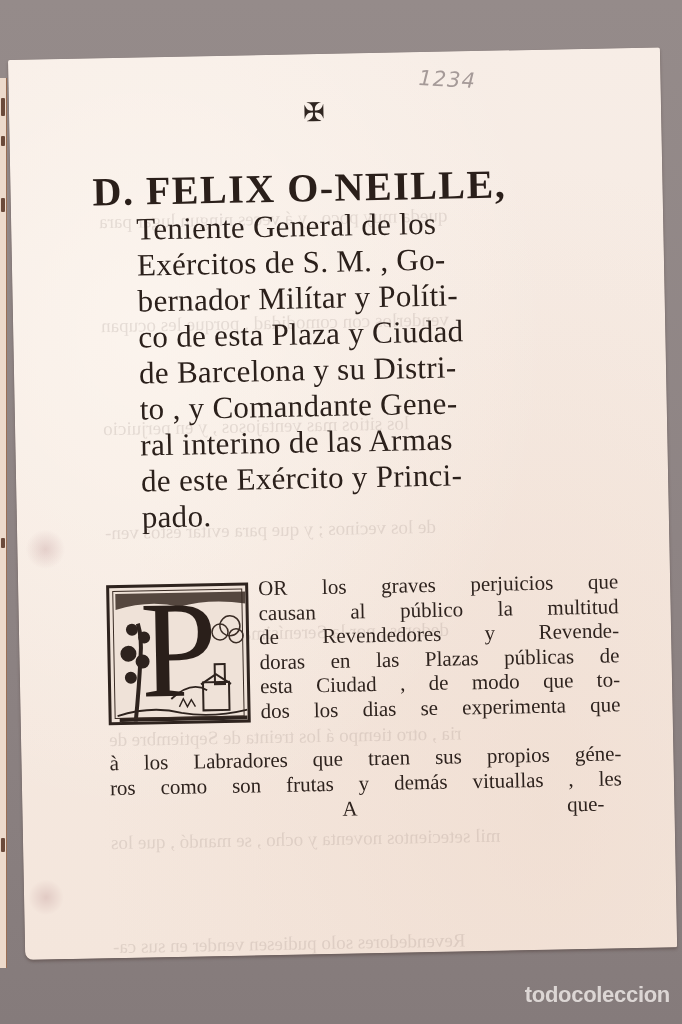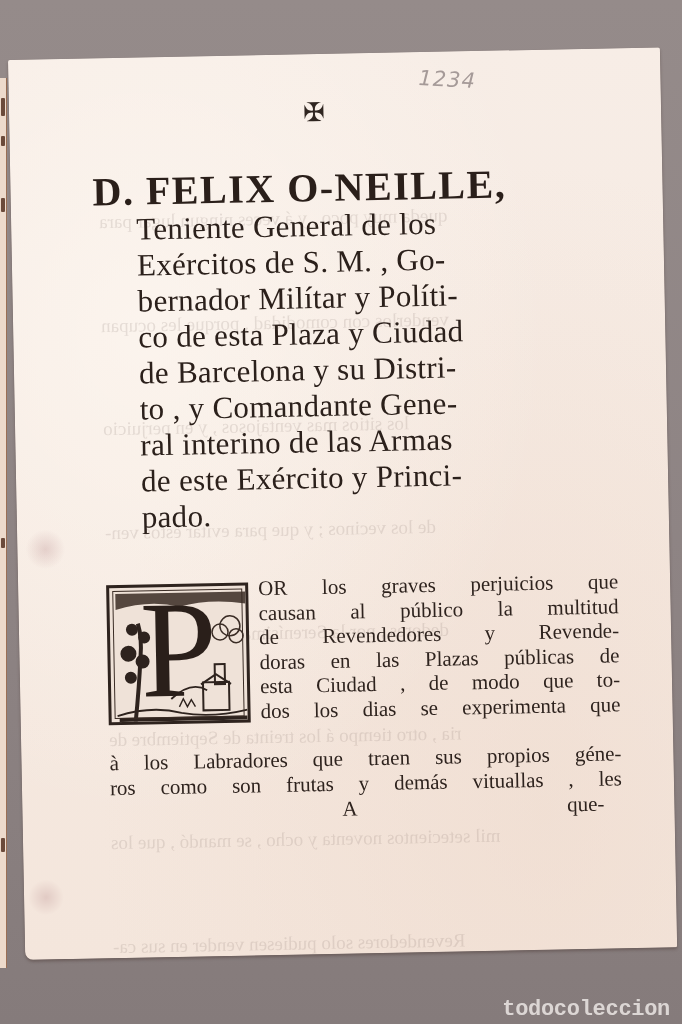--- a/index.html
+++ b/index.html
@@ -181,22 +181,22 @@
       position: absolute;
       left: 232px;
     }
     .signature-line .catchword {
       position: absolute;
       right: 18px;
     }
     .watermark {
       position: absolute;
       right: 12px;
-      bottom: 2px;
-      font-family: Liberation Mono, monospace;
+      bottom: 16px;
+      font-family: Liberation Sans, sans-serif;
       font-weight: bold;
       font-size: 22px;
       color: rgba(235,230,228,0.85);
       letter-spacing: -0.3px;
     }
   </style>
 </head>
 <body>
 
 <div class="spine">

